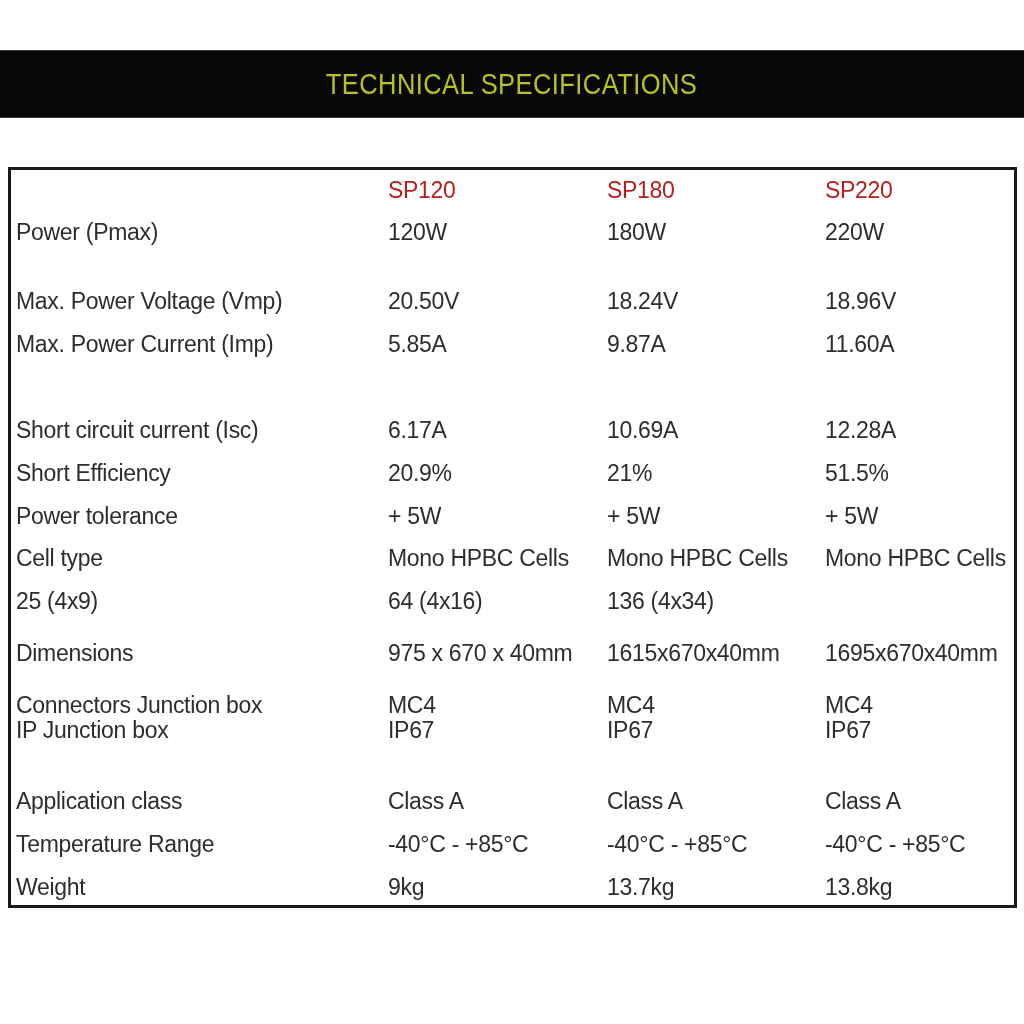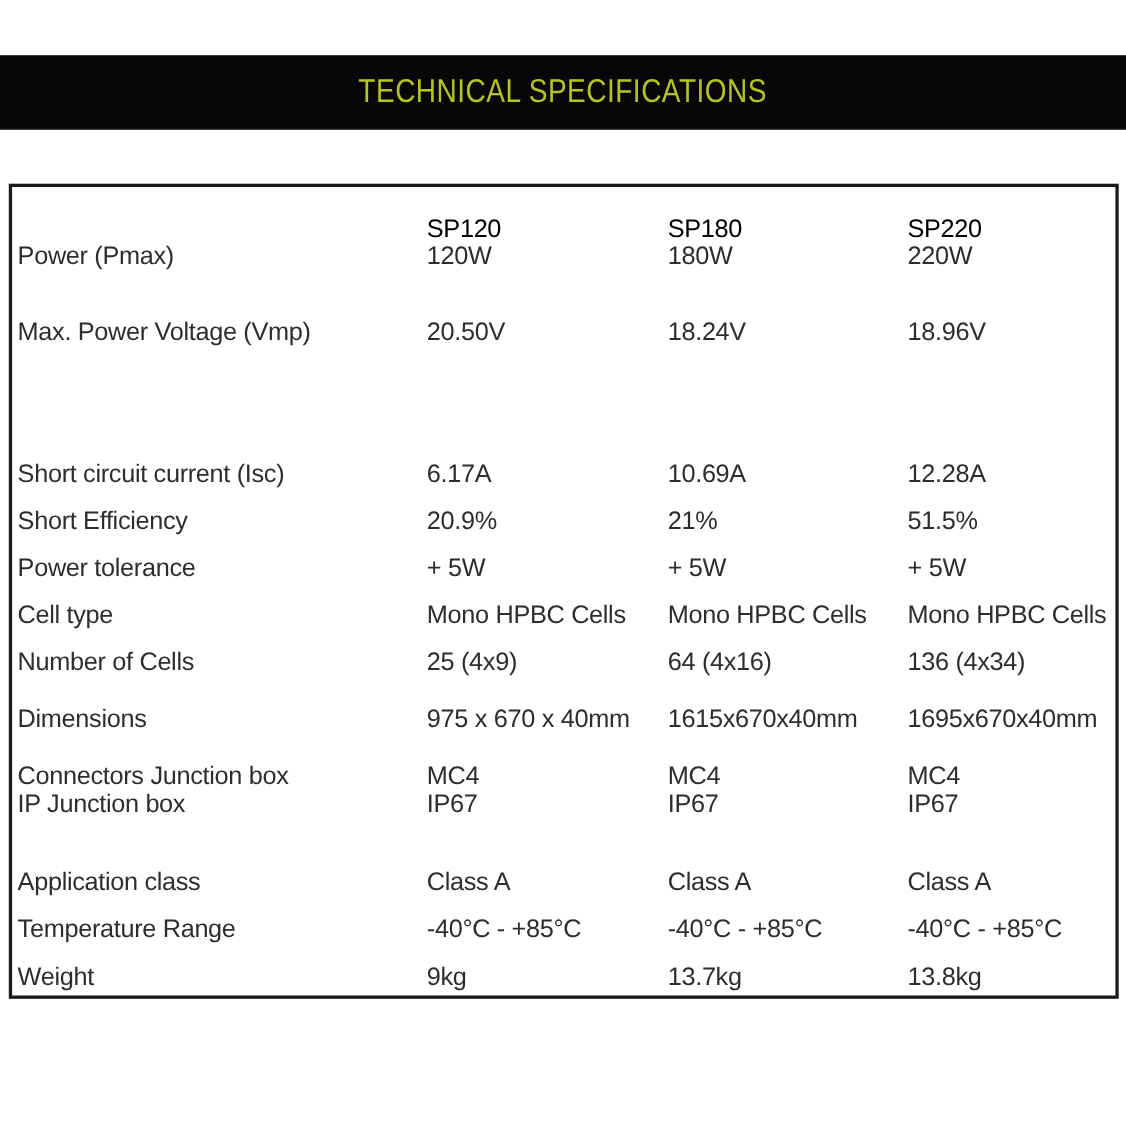--- a/index.html
+++ b/index.html
@@ -62,21 +62,21 @@
     line-height: 28px;
     height: 28px;
   }
   .cell {
     font-size: 23px;
     letter-spacing: -0.3px;
     color: #2d2d2d;
     white-space: nowrap;
     overflow: visible;
   }
-  .cell.colhead { color: #000000; margin-top: 17px; }
+  .cell.colhead { color: #b91c1c; }
 </style>
 </head>
 <body>
 
 <div class="page">
 
   <div class="banner">
     <div class="banner-title">TECHNICAL SPECIFICATIONS</div>
   </div>
 
@@ -96,20 +96,26 @@
       <div class="cell">220W</div>
     </div>
 
     <div class="row" style="top:117px">
       <div class="cell">Max. Power Voltage (Vmp)</div>
       <div class="cell">20.50V</div>
       <div class="cell">18.24V</div>
       <div class="cell">18.96V</div>
     </div>
 
+    <div class="row" style="top:160px">
+      <div class="cell">Max. Power Current (Imp)</div>
+      <div class="cell">5.85A</div>
+      <div class="cell">9.87A</div>
+      <div class="cell">11.60A</div>
+    </div>
 
 
     <div class="row" style="top:246px">
       <div class="cell">Short circuit current (Isc)</div>
       <div class="cell">6.17A</div>
       <div class="cell">10.69A</div>
       <div class="cell">12.28A</div>
     </div>
 
     <div class="row" style="top:289px">
@@ -127,21 +133,20 @@
     </div>
 
     <div class="row" style="top:374px">
       <div class="cell">Cell type</div>
       <div class="cell">Mono HPBC Cells</div>
       <div class="cell">Mono HPBC Cells</div>
       <div class="cell">Mono HPBC Cells</div>
     </div>
 
     <div class="row" style="top:417px">
-      <div class="cell">Number of Cells</div>
       <div class="cell">25 (4x9)</div>
       <div class="cell">64 (4x16)</div>
       <div class="cell">136 (4x34)</div>
     </div>
 
     <div class="row" style="top:469px">
       <div class="cell">Dimensions</div>
       <div class="cell">975 x 670 x 40mm</div>
       <div class="cell">1615x670x40mm</div>
       <div class="cell">1695x670x40mm</div>

